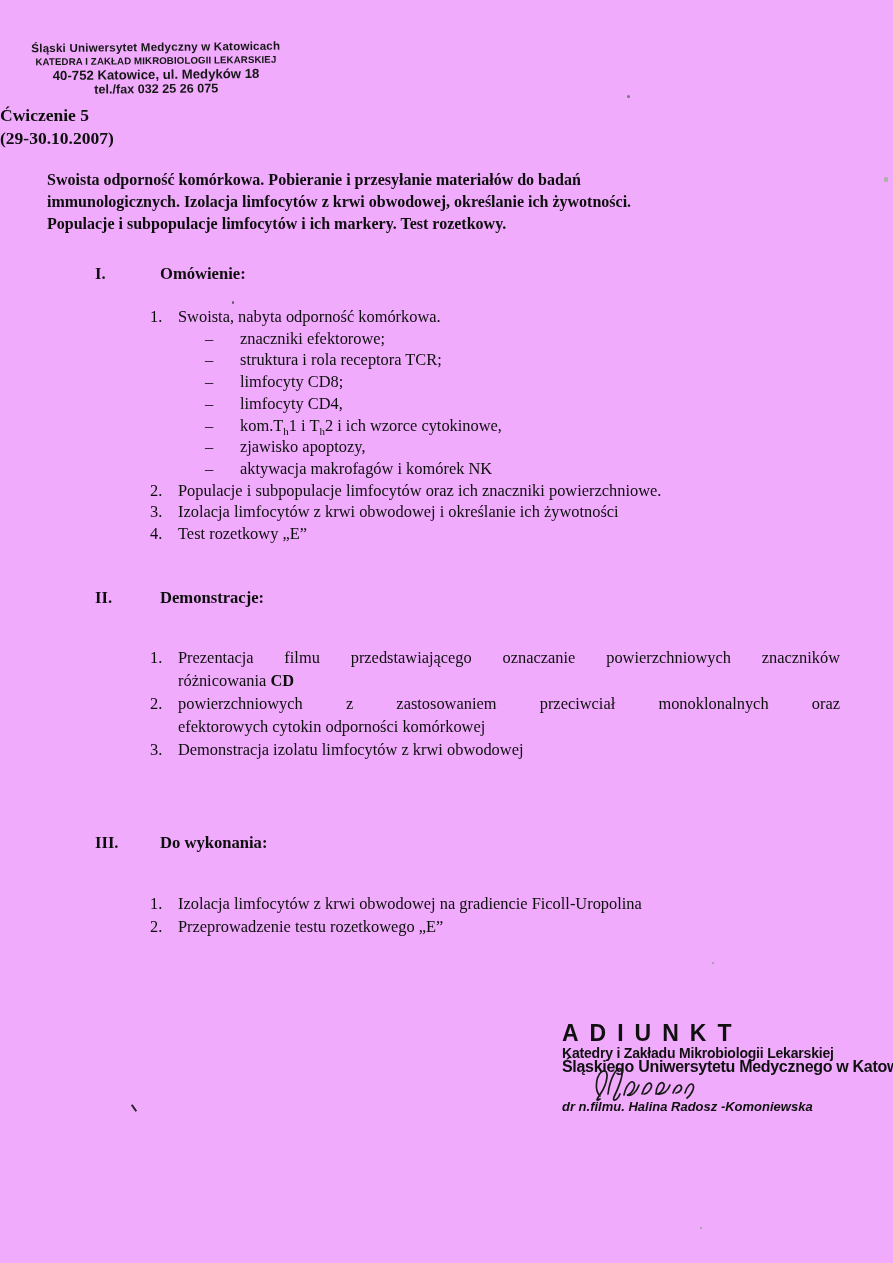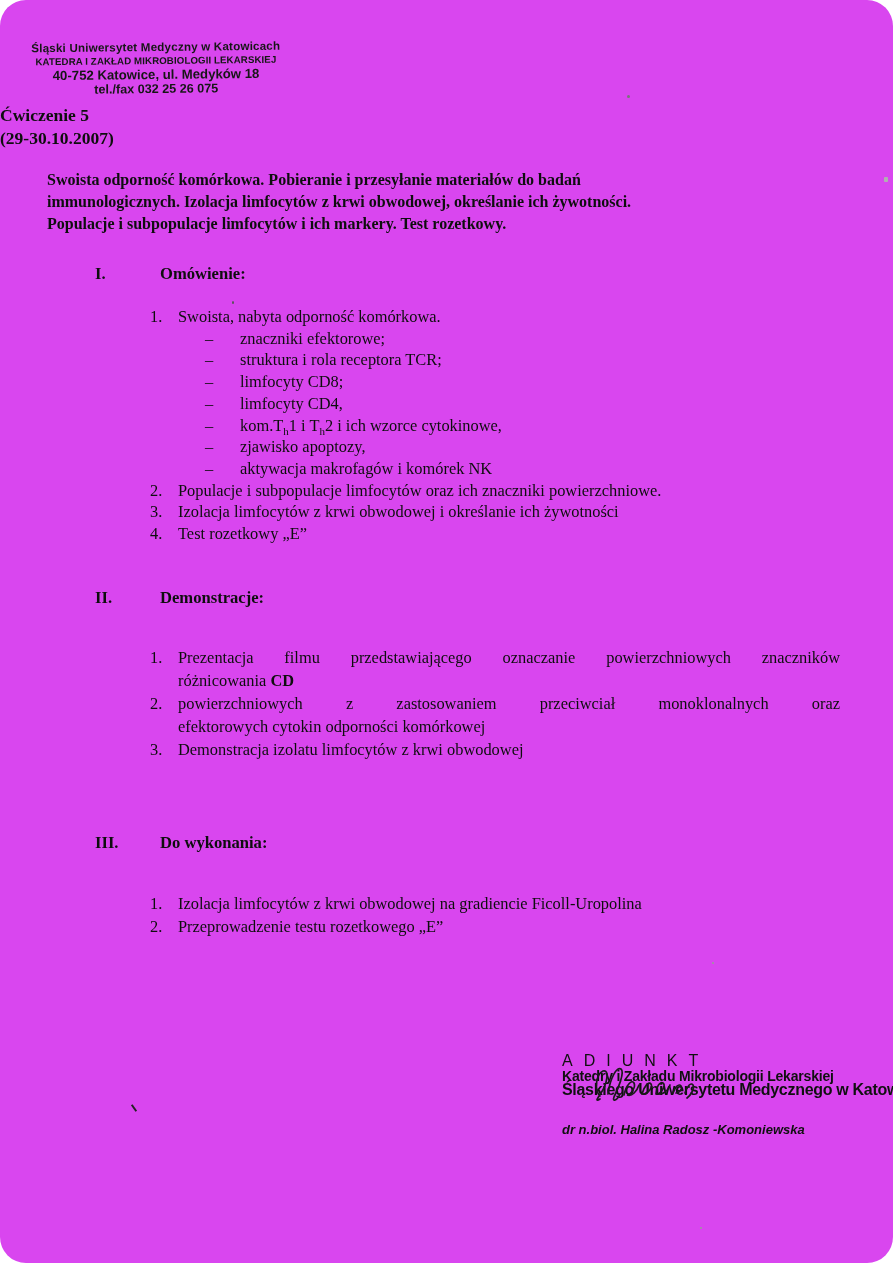--- a/index.html
+++ b/index.html
@@ -1,20 +1,19 @@
 <!DOCTYPE html>
 <html><head>
 <meta charset="utf-8">
 <style>
   html,body { margin:0; padding:0; background:#ffffff; }
   .page {
-    position:relative; width:893px; height:1263px; background:#d946ef;
+    position:relative; width:893px; height:1263px; background:#f0abfc;
     font-family:"Liberation Serif","DejaVu Serif",serif; color:#0e0e0e;
     overflow:hidden;
-    border-radius:26px;
   }
 
   
   .stamp-top {
     position:absolute; left:28px; top:40px; width:256px; text-align:center;
     font-family:"Liberation Sans","DejaVu Sans",sans-serif; color:#161616;
     transform:rotate(-0.6deg);
   }
   .stamp-top .l1 { font-size:11.6px; font-weight:bold; letter-spacing:0.2px; }
   .stamp-top .l2 { font-size:9.7px;  font-weight:600; margin-top:2px; letter-spacing:0.1px; }
@@ -44,21 +43,21 @@
   .lrow .t { flex:1; }
   .subrow { display:flex; padding-left:55px; }
   .subrow .d { width:35px; flex:none; }
   .jl { text-align:justify; text-align-last:justify; }
   .b { font-weight:bold; }
   sub.sb { font-size:11px; line-height:0; }
 
   
   .sig-stamp { position:absolute; left:562px; top:1020px; width:270px;
     font-family:"Liberation Sans","DejaVu Sans",sans-serif; color:#101010; white-space:nowrap; }
-  .sig-stamp .role { font-size:16px; font-weight:normal; letter-spacing:11px;margin-top:32px; }
+  .sig-stamp .role { font-size:23px; font-weight:bold; letter-spacing:11px; }
   .sig-stamp .s1 { font-size:14px; font-weight:bold; line-height:12.5px; letter-spacing:-0.2px; }
   .sig-stamp .s2 { font-size:16px; font-weight:600; line-height:13px; letter-spacing:-0.3px; }
   .sig-stamp .name { font-size:13px; font-weight:bold; font-style:italic; margin-top:26px; }
   .sig-stamp svg { position:absolute; left:28px; top:42px; }
 
   
   .speck { position:absolute; border-radius:50%; }
   .sp1 { left:627px; top:95px;  width:3px; height:3px; background:#777; }
   .sp2 { left:884px; top:177px; width:4px; height:5px; background:#b0b0b0; border-radius:1px; }
   .sp3 { left:232px; top:301px; width:2px; height:3px; background:#555; }
@@ -190,21 +189,21 @@
     <div class="s2">Śląskiego Uniwersytetu Medycznego w Katowicach</div>
     <svg width="132" height="44" viewBox="0 0 132 44">
       <path d="M10 34 C4 28 6 12 13 9 C20 7 17 22 11 31 C7 37 5 40 10 37
                M18 32 C20 16 27 4 31 7 C35 10 28 27 24 35 C22 40 27 39 30 32
                M34 33 C36 23 42 17 44 21 C46 25 41 33 37 33 C42 35 47 29 49 23
                M52 32 C54 24 59 19 61 22 C63 25 58 32 54 32
                M66 32 C66 25 70 19 73 21 C76 23 72 31 67 32 C74 33 78 28 80 23
                M83 31 C85 25 89 21 91 24 C93 27 89 31 86 31
                M95 31 C97 24 101 20 103 23 C105 26 101 33 97 36" fill="none" stroke="#1a1a1a" stroke-width="1.7" stroke-linecap="round"></path>
     </svg>
-    <div class="name">dr n.biol. Halina Radosz -Komoniewska</div>
+    <div class="name">dr n.filmu. Halina Radosz -Komoniewska</div>
   </div>
 
   <div class="speck sp1"></div>
   <div class="speck sp2"></div>
   <div class="speck sp3"></div>
   <div class="speck sp4"></div>
   <div class="speck sp5"></div>
   <div class="slash"></div>
 
 </div>

